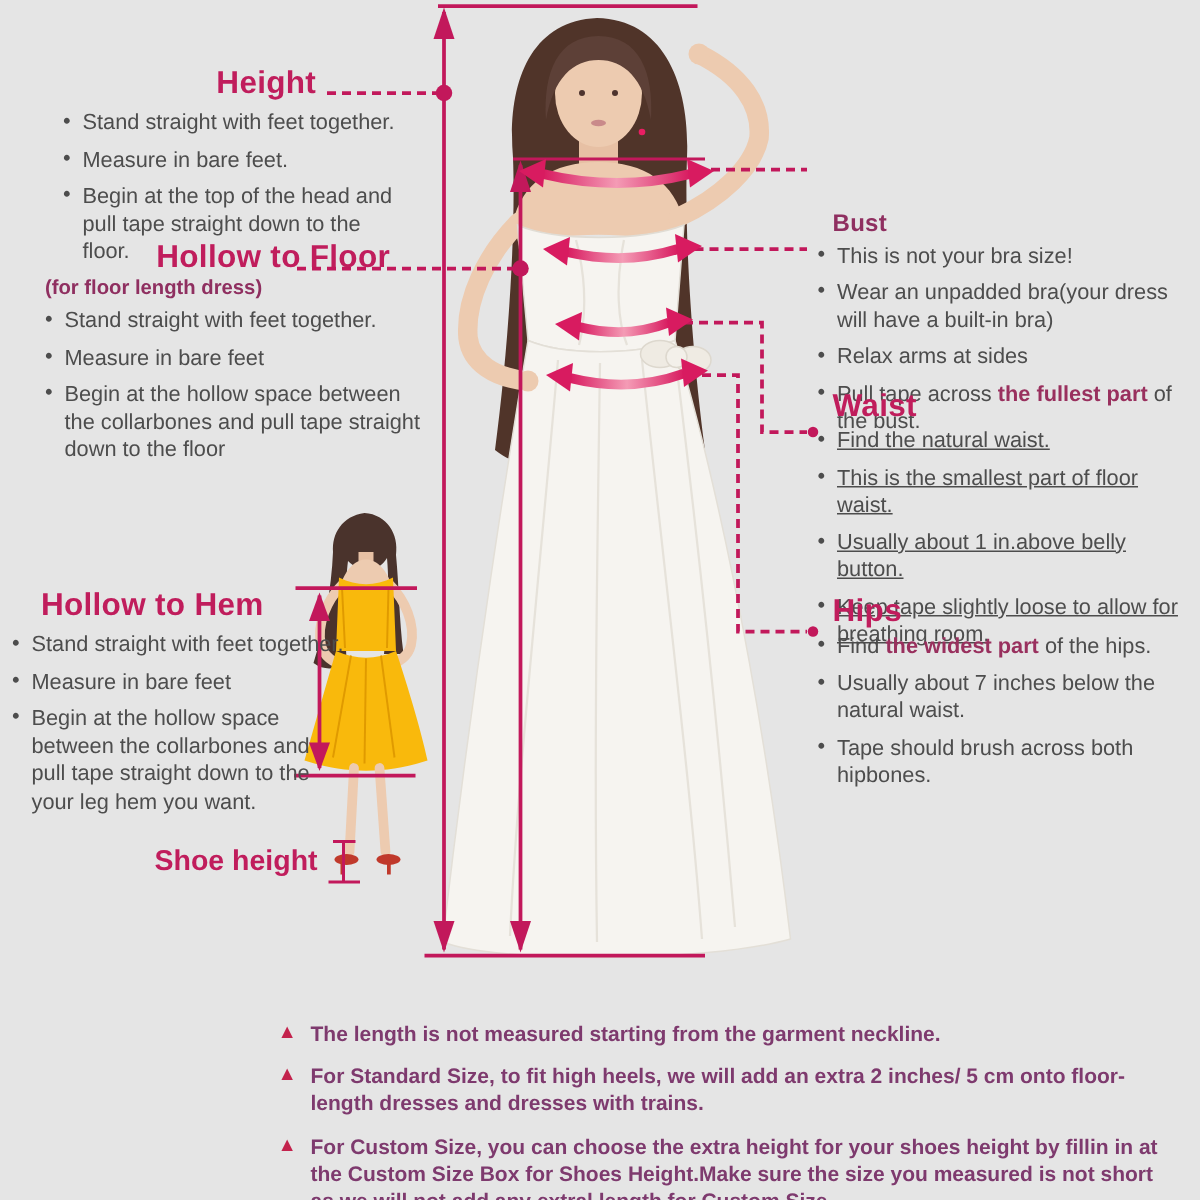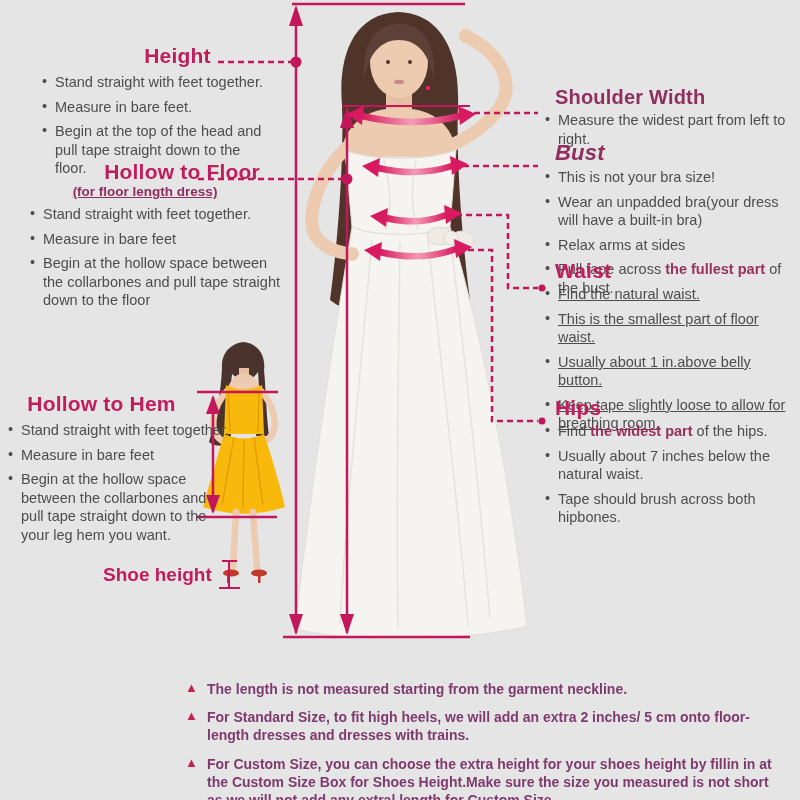--- a/index.html
+++ b/index.html
@@ -158,48 +158,42 @@
     <h2 class="measure-heading" style="text-align:center;padding-left:55px;">Height</h2>
     <ul class="bullets" style="margin-left:12px;">
         <li>Stand straight with feet together.</li>
         <li>Measure in bare feet.</li>
         <li>Begin at the top of the head and pull tape straight down to the floor.</li>
       </ul>
   </section>
 
   <section class="abs" style="left:30px;top:160px;width:250px;">
     <h2 class="measure-heading" style="text-align:right;padding-right:20px;">Hollow to Floor</h2>
-    <div class="subheading" style="text-align:center;padding-right:20px;text-decoration:underline;">(for floor length dress)</div>
+    <div class="subheading" style="padding-right:20px;">(for floor length dress)</div>
     <ul class="bullets">
         <li>Stand straight with feet together.</li>
         <li>Measure in bare feet</li>
         <li>Begin at the hollow space between the collarbones and pull tape straight down to the floor</li>
       </ul>
   </section>
 
   <section class="abs" style="left:8px;top:392px;width:222px;">
     <h2 class="measure-heading" style="text-align:center;padding-right:35px;">Hollow to Hem</h2>
     <ul class="bullets">
         <li>Stand straight with feet together.</li>
         <li>Measure in bare feet</li>
         <li>Begin at the hollow space between the collarbones and pull tape straight down to the your leg hem  you want.</li>
       </ul>
   </section>
 
   <div class="abs shoe-label" style="left:103px;top:564px;">Shoe height</div>
 
-  <section class="abs" style="left:545px;top:86px;width:248px;">
-    <h2 class="measure-heading plum" style="font-size:20px;margin-left:10px;">Shoulder Width</h2>
-    <ul class="bullets" style="margin-top:3px;">
-        <li>Measure the widest part from left to right.</li>
-      </ul>
-  </section>
 
   <section class="abs" style="left:545px;top:141px;width:250px;">
-    <h2 class="measure-heading plum" style="font-size:22px;margin-left:10px;font-style:italic;">Bust</h2>
+    <h2 class="measure-heading plum" style="font-size:16px;margin-left:10px;">Bust</h2>
     <ul class="bullets" style="margin-top:3px;">
         <li>This is not your bra size!</li>
         <li>Wear an unpadded bra(your dress will have a built-in bra)</li>
         <li>Relax arms at sides</li>
         <li>Pull tape across <span class="hl">the fullest part</span> of the bust.</li>
       </ul>
   </section>
 
   <section class="abs" style="left:545px;top:259px;width:252px;">
     <h2 class="measure-heading" style="margin-left:10px;">Waist</h2>

